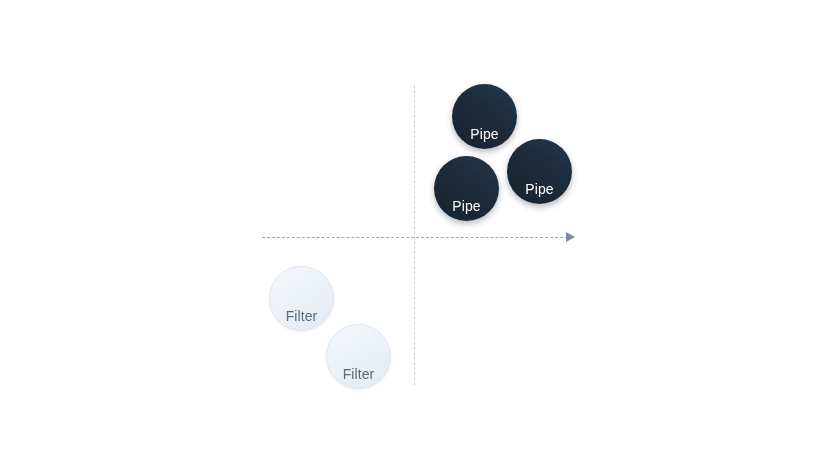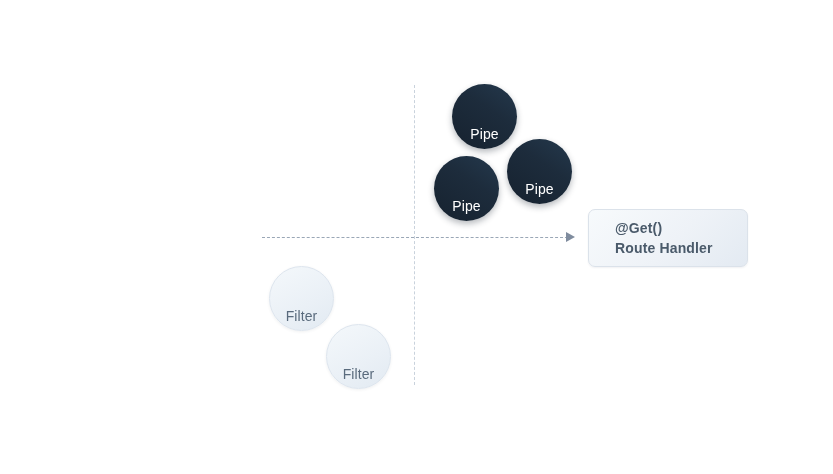--- a/index.html
+++ b/index.html
@@ -142,24 +142,20 @@
 <body>
 
 <div id="canvas">
 
   <div class="divider-vertical"></div>
 
   <div class="flow-line"></div>
   <div class="flow-arrowhead"></div>
 
 
-  <div class="node-box box-handler">
-    <span class="box-label bold">@Get()
-Route Handler</span>
-  </div>
 
   <div class="circle pipe pipe-1">
     <span class="circle-label">Pipe</span>
   </div>
 
   <div class="circle pipe pipe-2">
     <span class="circle-label">Pipe</span>
   </div>
 
   <div class="circle pipe pipe-3">

